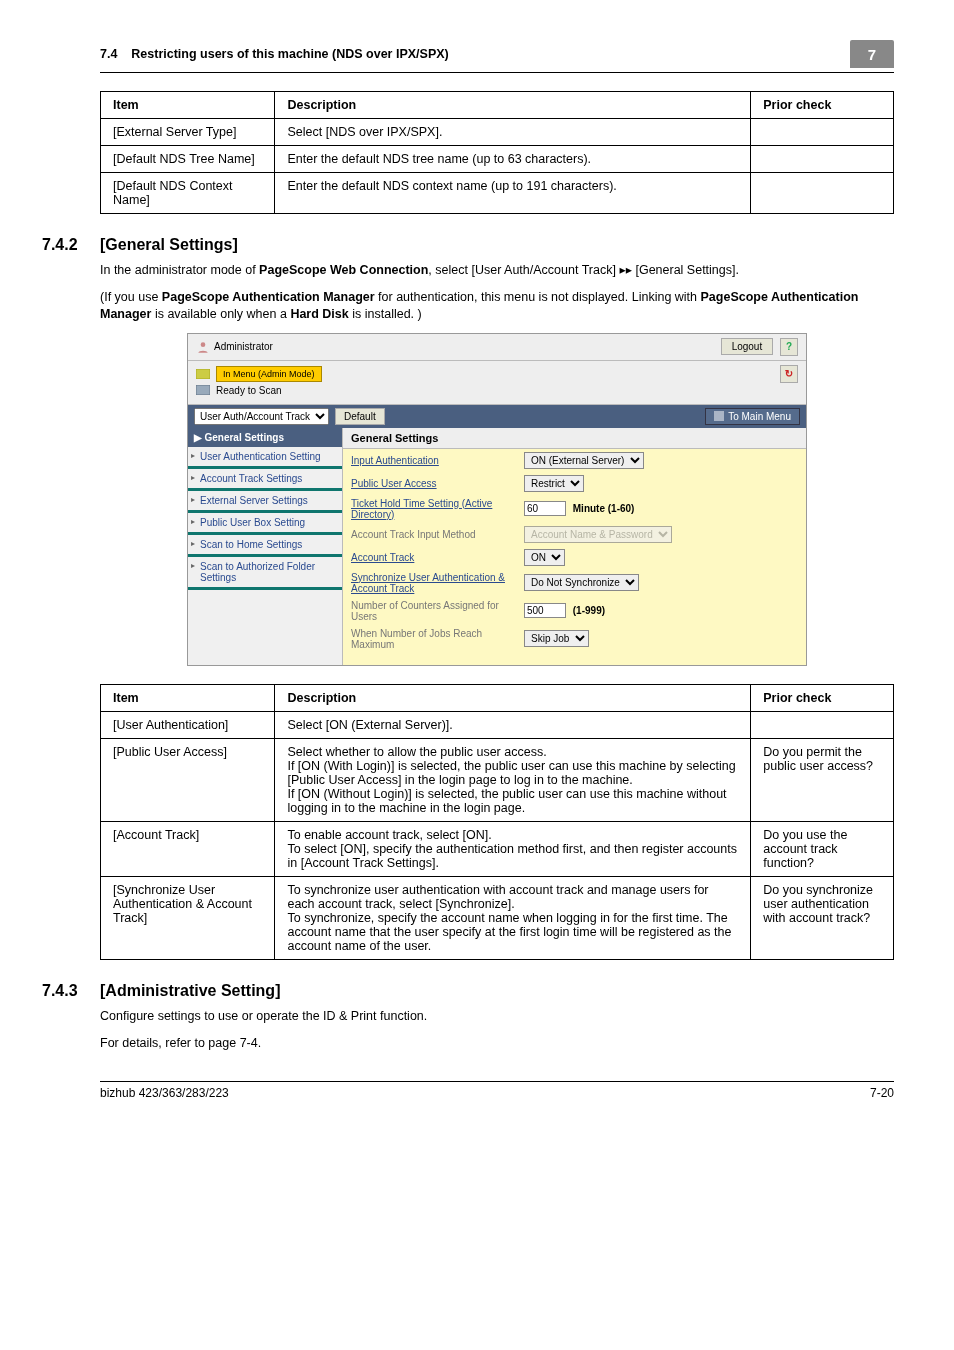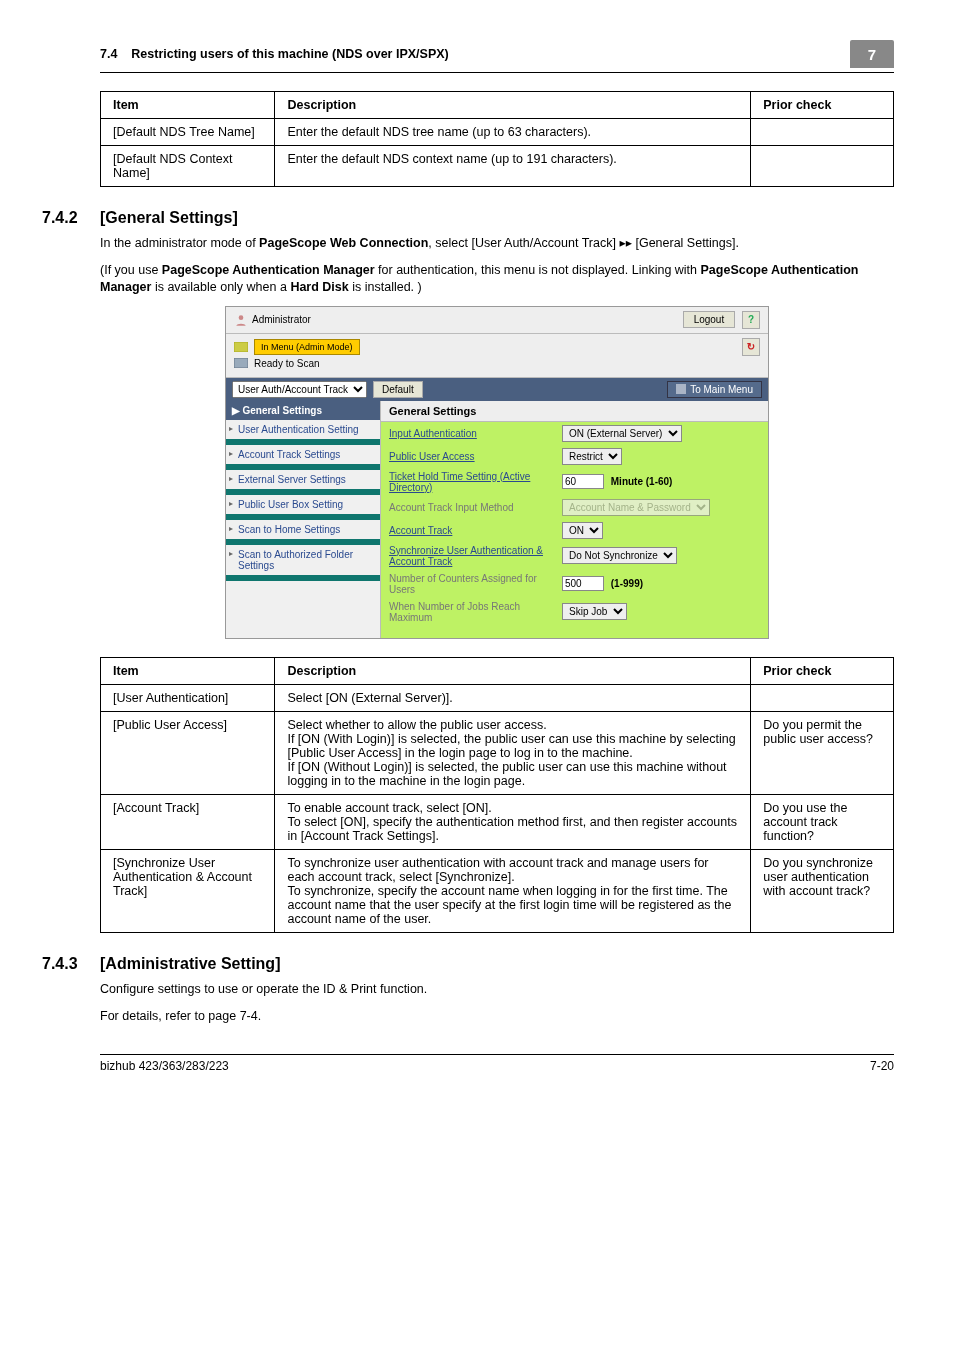--- a/index.html
+++ b/index.html
@@ -10,39 +10,39 @@
   .header-box { background: #888; color: #fff; width: 44px; height: 28px; display: flex; align-items: center; justify-content: center; font-weight: bold; font-size: 15px; border-radius: 2px 2px 0 0; }
   .tbl { width: 100%; border-collapse: collapse; margin: 0 0 22px 0; }
   .tbl th, .tbl td { border: 1px solid #000; padding: 6px 12px; vertical-align: top; font-size: 12.5px; }
   .tbl th { font-weight: bold; text-align: left; }
   .col-item { width: 22%; }
   .col-prior { width: 18%; }
   h2.sec { font-size: 16px; font-weight: bold; margin: 10px 0 8px -58px; }
   h2.sec .num { display: inline-block; width: 58px; }
   .para { margin: 0 0 10px 0; font-size: 12.5px; line-height: 1.35; }
   .shot-wrap { display: flex; justify-content: center; margin: 6px 0 18px 0; }
-  .shot { width: 544px; border: 1px solid #999; background: #bef264; font-size: 10px; }
+  .shot { width: 620px; border: 1px solid #999; background: #fef9c3; font-size: 10px; }
   .shot-top { display: flex; align-items: center; justify-content: space-between; padding: 4px 8px; background: #eee; border-bottom: 1px solid #bbb; }
   .admin-lbl { display: flex; align-items: center; gap: 4px; }
   .admin-lbl svg { width: 14px; height: 14px; }
   .logout-btn { background: #e6e6d6; border: 1px solid #aaa; padding: 2px 10px; font-size: 10px; cursor: pointer; }
   .help-btn { background: #e6e6d6; border: 1px solid #aaa; width: 18px; height: 18px; display: inline-flex; align-items: center; justify-content: center; margin-left: 4px; color: #2a5; font-weight: bold; cursor: pointer; }
   .status-rows { padding: 2px 8px 6px 8px; background: #eee; border-bottom: 1px solid #bbb; }
   .status-row { display: flex; align-items: center; gap: 6px; margin: 2px 0; }
   .status-row .chip { background: #ffcc00; padding: 2px 6px; font-size: 9px; border: 1px solid #aa8800; }
   .status-row .refresh { margin-left: auto; width: 18px; height: 18px; display: inline-flex; align-items: center; justify-content: center; border: 1px solid #aaa; background: #e6e6d6; color: #c22; font-weight: bold; cursor: pointer; }
   .shot-bar { display: flex; align-items: center; background: #4a5f80; color: #fff; padding: 3px 6px; gap: 6px; }
   .shot-bar select { font-size: 10px; padding: 1px; }
   .shot-bar .disp { background: #e6e6d6; border: 1px solid #aaa; padding: 2px 8px; font-size: 10px; cursor: pointer; color: #000; }
   .shot-bar .spacer { flex: 1; }
   .shot-bar .mainmenu { background: #556b8c; border: 1px solid #334; padding: 2px 8px; font-size: 10px; color: #fff; cursor: pointer; display: inline-flex; align-items: center; gap: 4px; }
   .shot-body { display: flex; }
   .side { width: 155px; background: #f0f0f0; border-right: 1px solid #bbb; }
   .side .hdr { background: #4a5f80; color: #fff; padding: 4px 6px; font-weight: bold; font-size: 10px; }
-  .side .item { padding: 4px 6px 4px 12px; color: #2a4a8f; font-size: 10px; border-bottom: 6px solid #0f766e; cursor: pointer; position: relative; }
+  .side .item { padding: 4px 6px 4px 12px; color: #2a4a8f; font-size: 10px; border-bottom: 3px solid #0f766e; cursor: pointer; position: relative; }
   .side .item::before { content: "▸"; position: absolute; left: 3px; top: 4px; font-size: 8px; color: #666; }
   .main { flex: 1; padding: 0 0 12px 0; }
   .main .mtitle { background: #eee; border-bottom: 1px solid #bbb; padding: 4px 8px; font-weight: bold; font-size: 11px; }
   .kv { display: flex; align-items: center; padding: 3px 8px; gap: 8px; }
   .kv .k { width: 165px; color: #2a4a8f; font-size: 10px; text-decoration: underline; cursor: pointer; }
   .kv .k.nolink { text-decoration: none; color: #777; cursor: default; }
   .kv .v { flex: 1; }
   .kv select, .kv input[type=text] { font-size: 10px; padding: 1px 2px; border: 1px solid #888; }
   .kv input[type=text] { width: 42px; }
   .kv .suffix { font-size: 10px; margin-left: 4px; font-weight: bold; }
@@ -66,20 +66,25 @@
   <table class="tbl">
     <thead>
       <tr>
         <th class="col-item">Item</th>
         <th>Description</th>
         <th class="col-prior">Prior check</th>
       </tr>
     </thead>
     <tbody>
       <tr>
+        <td>[External Server Type]</td>
+        <td>Select [NDS over IPX/SPX].</td>
+        <td></td>
+      </tr>
+      <tr>
         <td>[Default NDS Tree Name]</td>
         <td>Enter the default NDS tree name (up to 63 characters).</td>
         <td></td>
       </tr>
       <tr>
         <td>[Default NDS Context Name]</td>
         <td>Enter the default NDS context name (up to 191 characters).</td>
         <td></td>
       </tr>
     </tbody>

